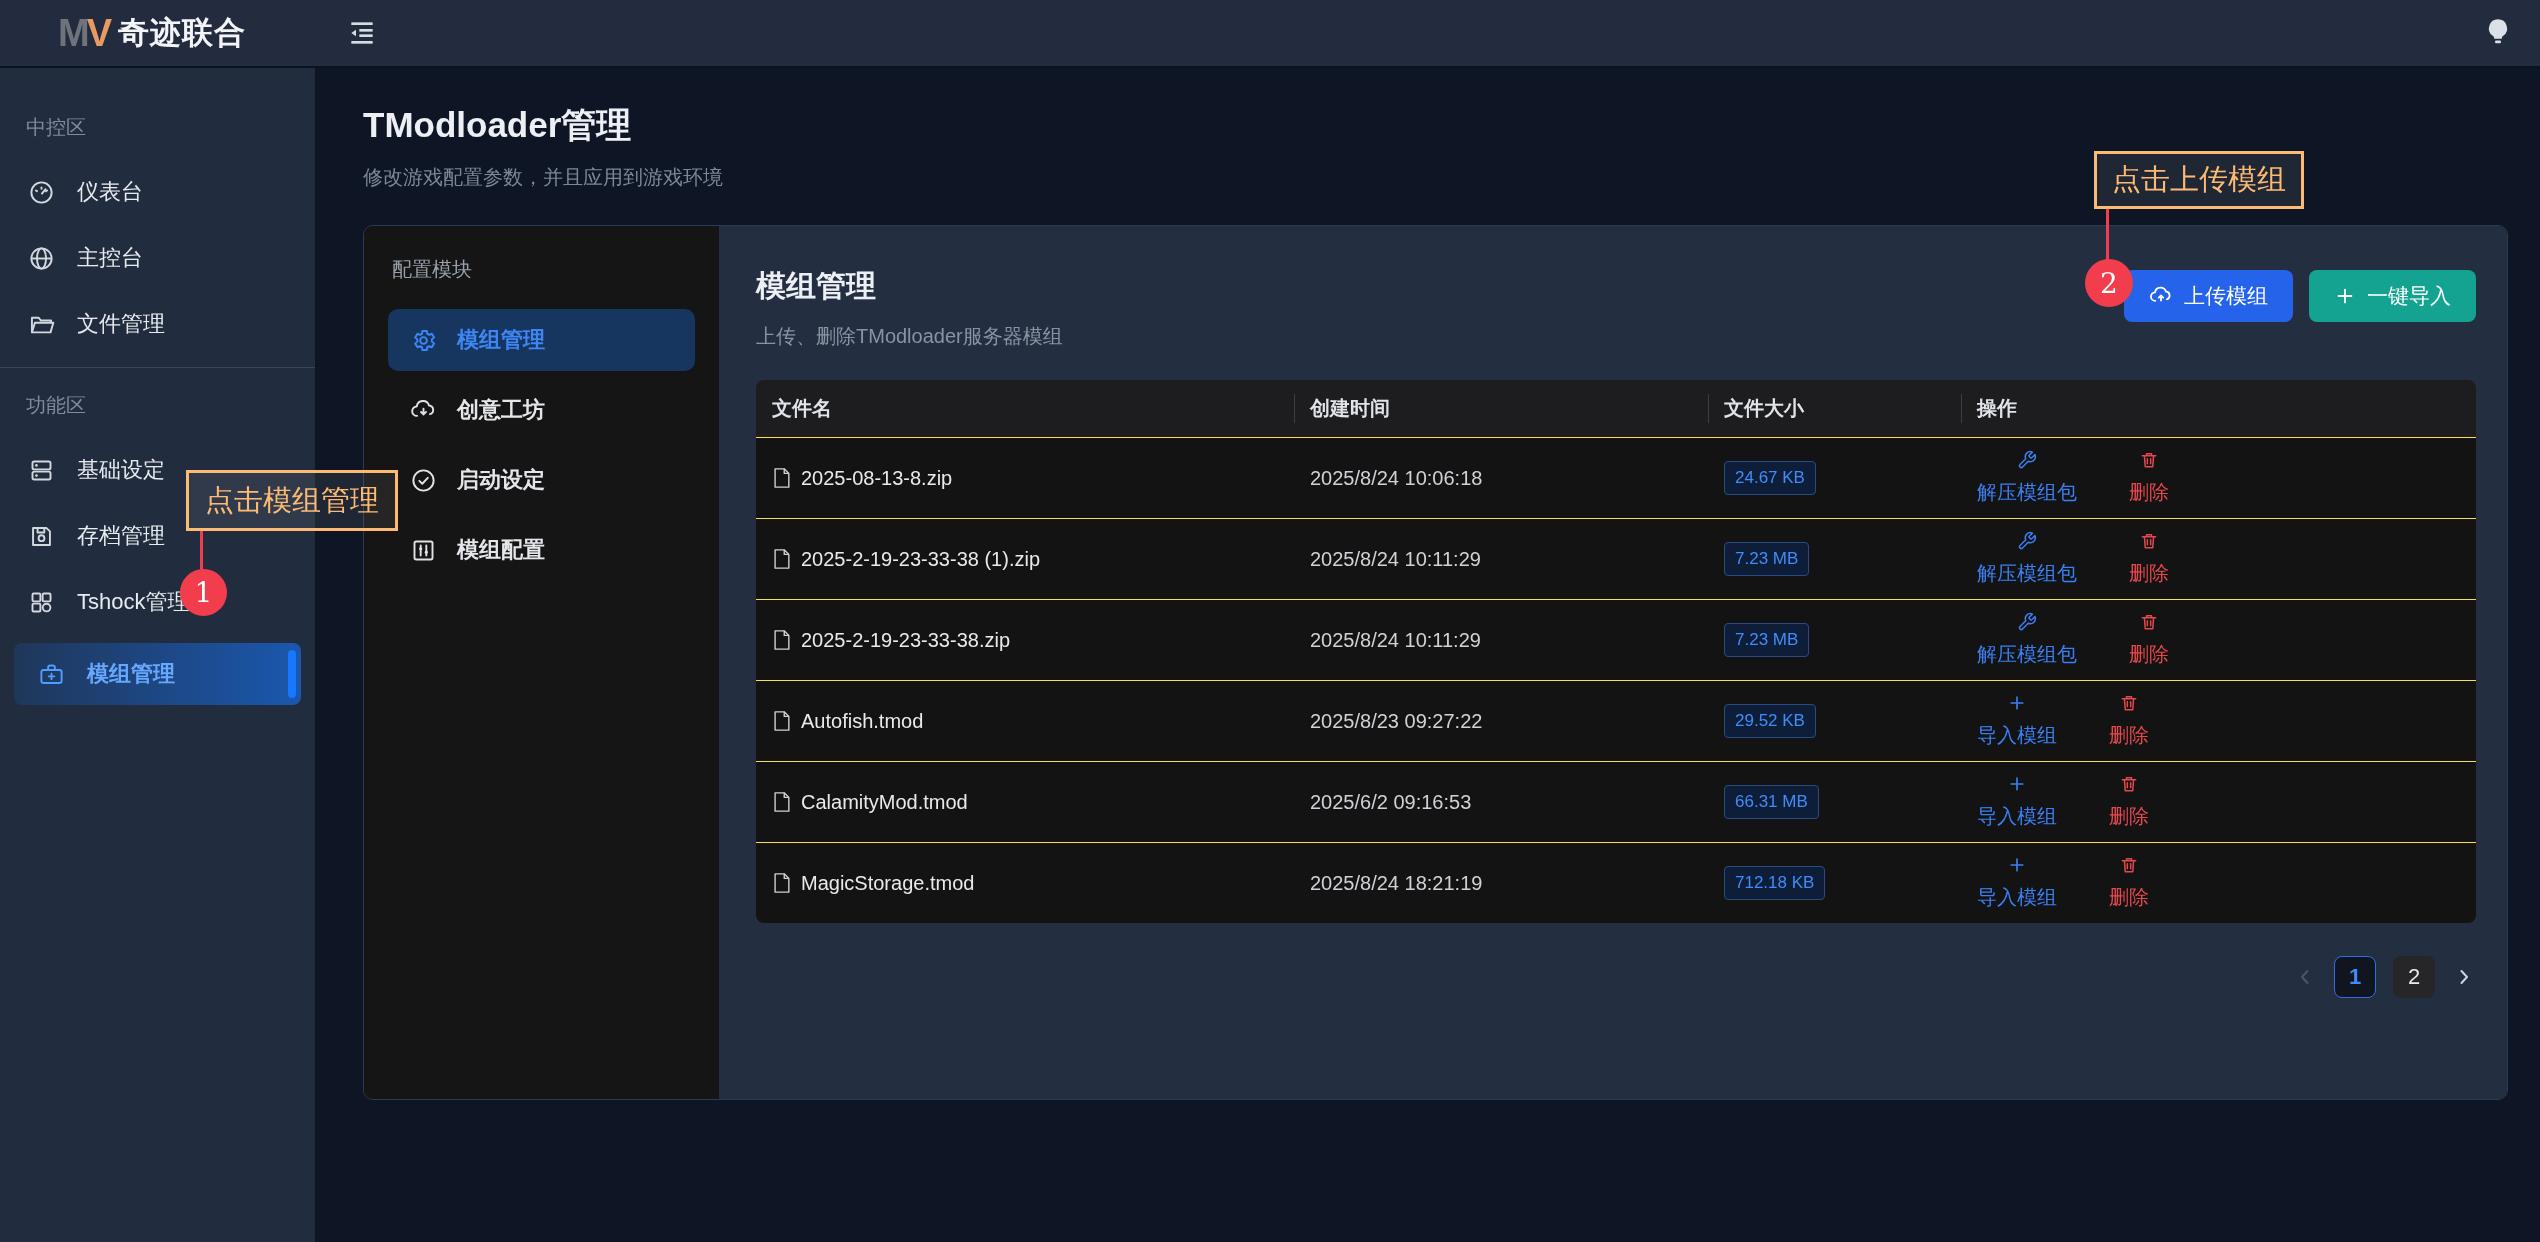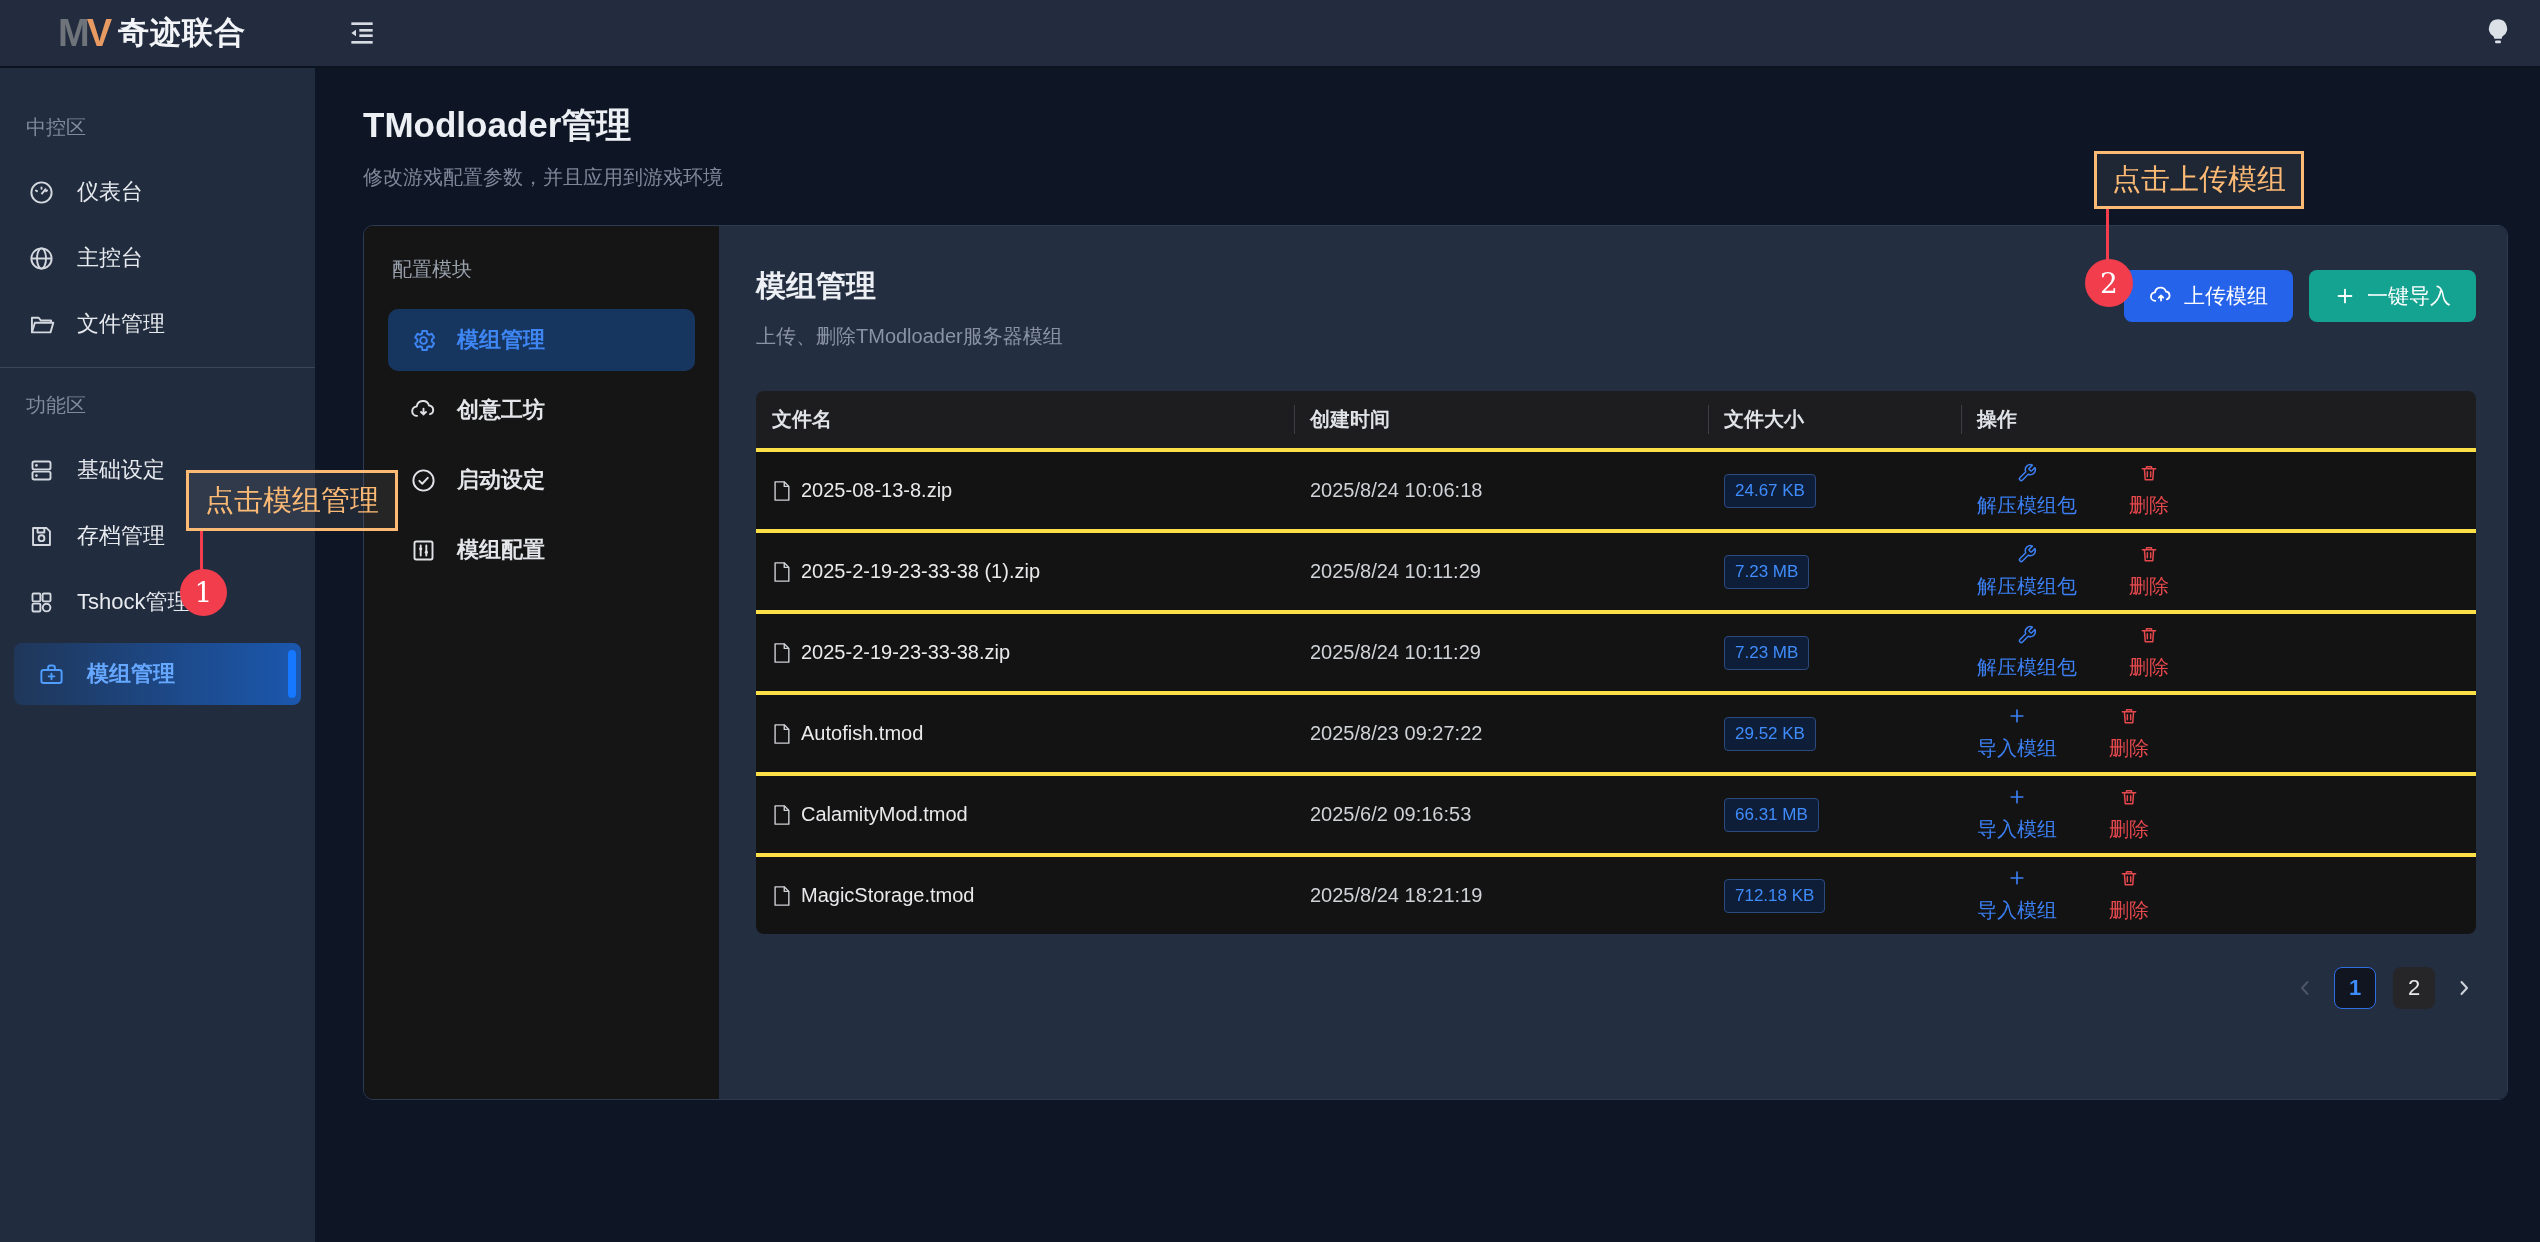--- a/index.html
+++ b/index.html
@@ -74,32 +74,32 @@
   .head-btns { display:flex; gap:16px; margin-top:4px; }
   .btn {
     height:52px; border:none; border-radius:8px; display:flex; align-items:center;
     gap:11px; padding:0 25px; font-size:21px; color:#fff; cursor:pointer;
     font-family:inherit;
   }
   .btn-blue { background:#2563eb; }
   .btn-teal { background:#15a391; }
 
   
-  .table { margin-top:41px; border-radius:8px; overflow:hidden; }
+  .table { margin-top:30px; border-radius:8px; overflow:hidden; }
   .t-head {
     display:grid; grid-template-columns:538px 414px 253px 1fr;
     background:#1d1d1f; height:57px; align-items:center;
   }
   .t-head .cell { font-size:20px; font-weight:bold; color:#e0e3e8; padding-left:16px; position:relative; height:100%; display:flex; align-items:center; }
   .t-head .cell + .cell::before {
     content:""; position:absolute; left:0; top:14px; bottom:14px; width:1px; background:#3d3e41;
   }
   .t-row {
     display:grid; grid-template-columns:538px 414px 253px 1fr;
-    background:#131314; height:81px; align-items:center; border-top:4px solid #fde047;
+    background:#131314; height:81px; align-items:center; border-top:1px solid #fde047;
   }
   .t-row:first-of-type { border-top:none; }
   .cell { padding-left:16px; }
   .c-name { display:flex; align-items:center; gap:10px; font-size:20px; color:#eaeaec; }
   .c-name .ic { color:#cfd2d6; flex:none; }
   .c-time { font-size:20px; color:#cfd2d6; }
   .size-badge {
     display:inline-block; padding:6px 10px; border:1px solid #2a4a80; border-radius:4px;
     background:#0f1e38; color:#3f8cfc; font-size:17px;
   }

